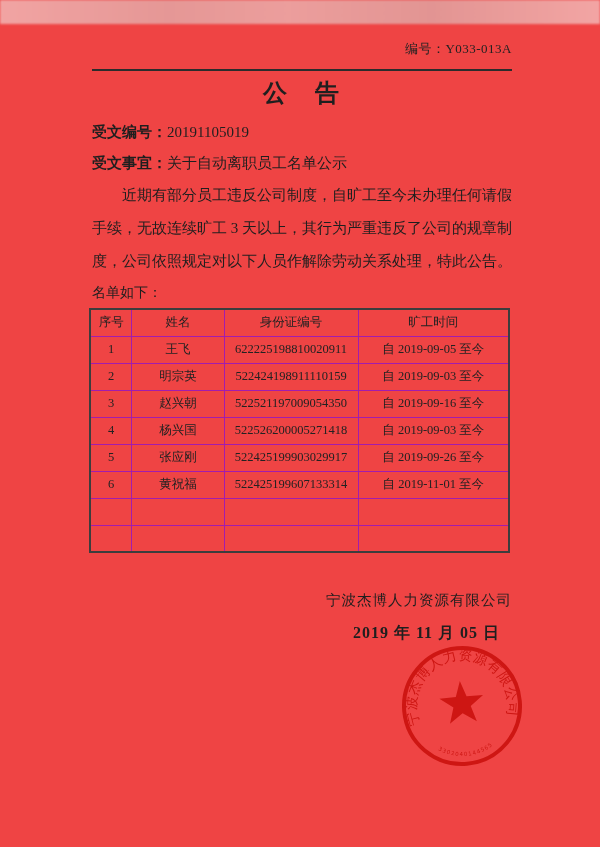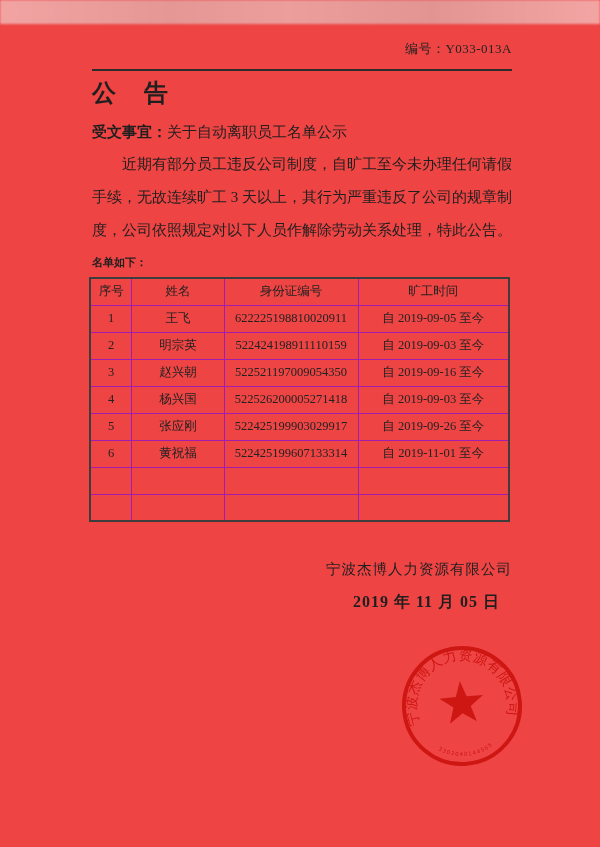--- a/index.html
+++ b/index.html
@@ -28,36 +28,36 @@
   }
   .head-rule {
     position:absolute; top:69px; left:92px; width:420px;
     border-top:2px solid #2c2c2c;
   }
   .content {
     position:absolute; top:0; left:0; right:0; bottom:0;
     padding:78px 88px 0 92px;
   }
   .doc-title {
-    text-align:left;
+    text-align:center;
     font-size:24px; font-weight:bold;
     line-height:30px;
     letter-spacing:2px;
   }
   .meta { margin-top:9px; }
   .meta-line { font-size:15px; line-height:31px; }
   .meta-label { font-weight:bold; }
   .meta-value { }
   .greeting { font-size:15px; line-height:31px; }
   .body-para {
     font-size:15px; line-height:33px;
     text-align:justify; text-indent:2em;
   }
   .list-intro {
-    font-size:11px; font-weight:bold; line-height:24px; margin-top:3px;
+    font-size:14px; font-weight:normal; line-height:24px; margin-top:3px;
   }
   table.absence {
     border-collapse:collapse;
     table-layout:fixed;
     width:421px;
     margin:3px 0 0 -3px;
     border:2px solid #3d3d3d;
   }
   table.absence th, table.absence td {
     border:1px solid #a21caf;
@@ -90,20 +90,23 @@
 
   <div class="doc-number"><span>编号：</span><span>Y033-013A</span></div>
 
   <div class="head-rule"></div>
 
   <div class="content">
 
     <div class="doc-title">公　告</div>
 
     <div class="meta">
+      <div class="meta-line">
+        <span class="meta-label">受文编号：</span><span class="meta-value">20191105019</span>
+      </div>
       <div class="meta-line">
         <span class="meta-label">受文事宜：</span><span class="meta-value">关于自动离职员工名单公示</span>
       </div>
     </div>
 
 
     <p class="body-para">近期有部分员工违反公司制度，自旷工至今未办理任何请假手续，无故连续旷工 3 天以上，其行为严重违反了公司的规章制度，公司依照规定对以下人员作解除劳动关系处理，特此公告。</p>
 
     <div class="list-intro">名单如下：</div>
 

